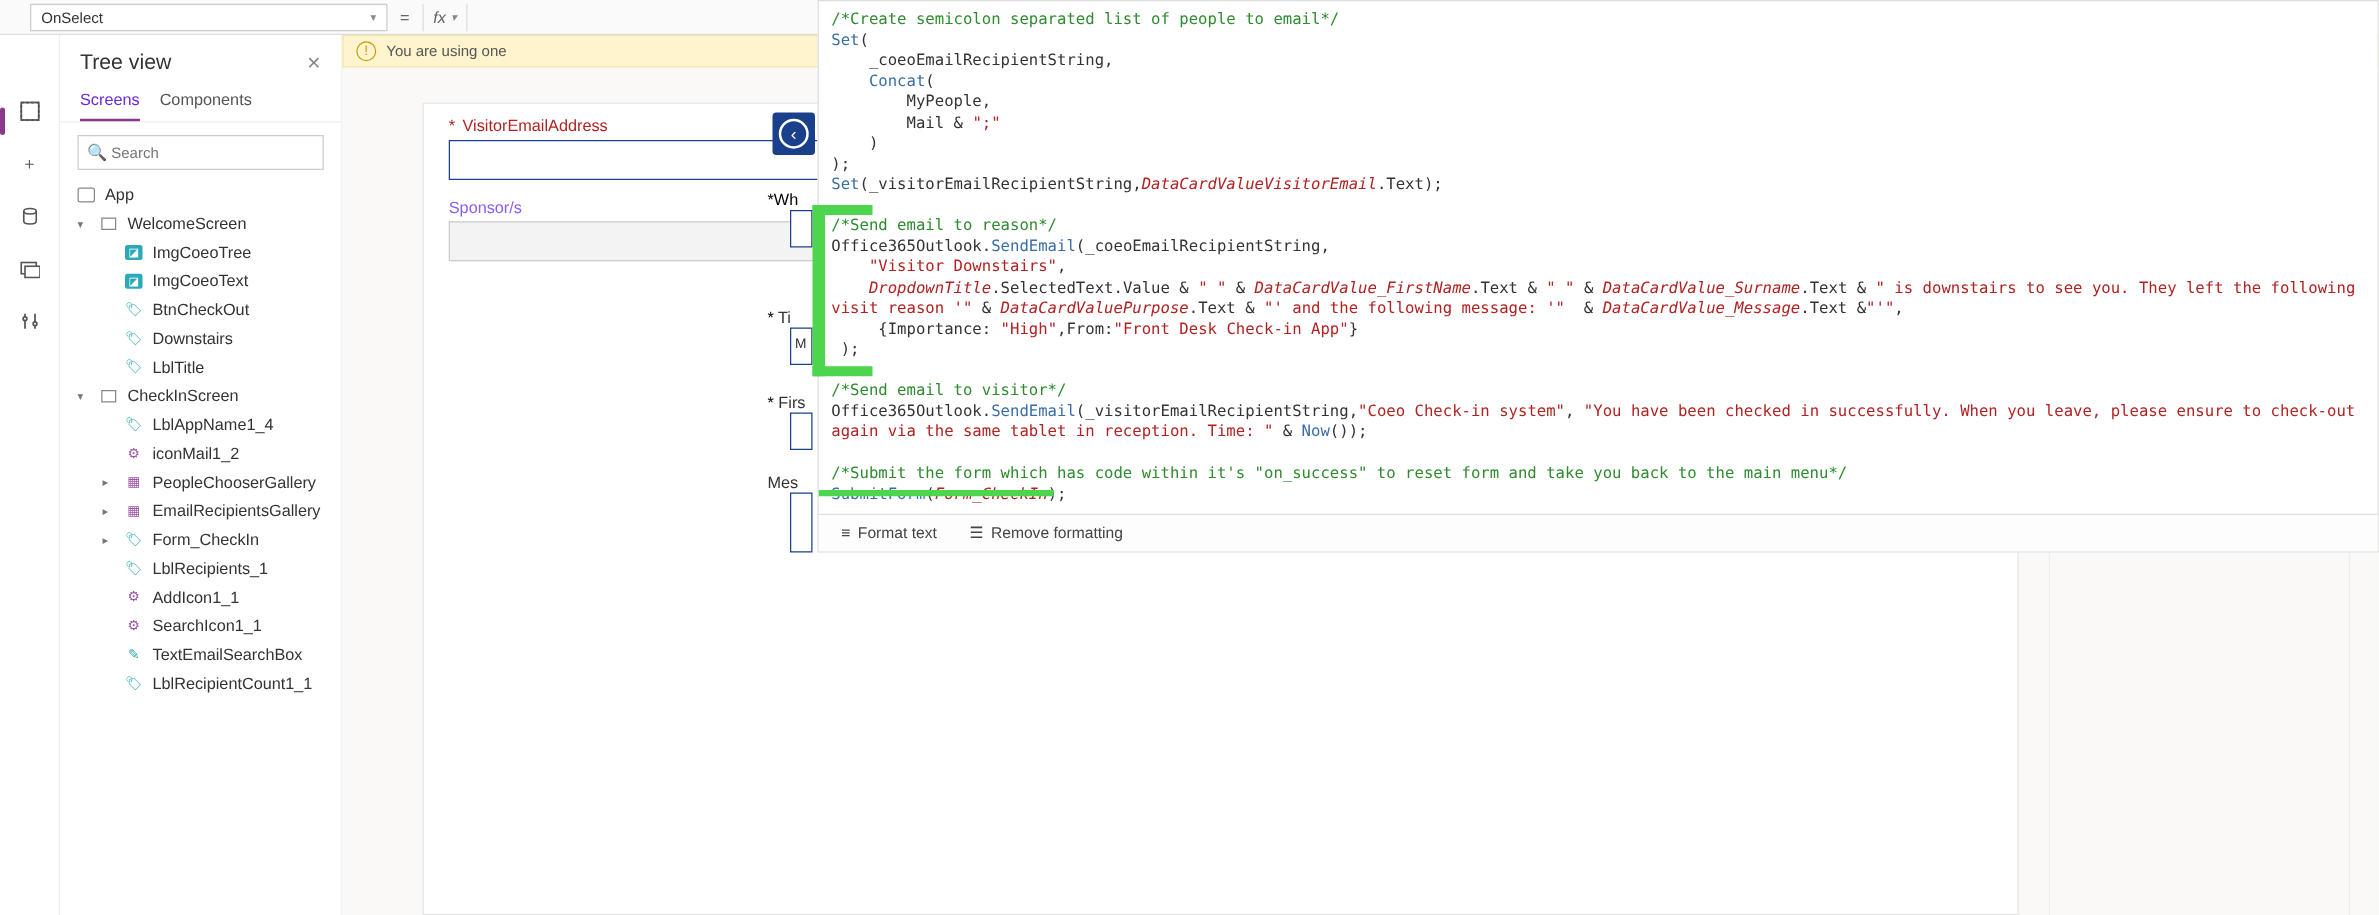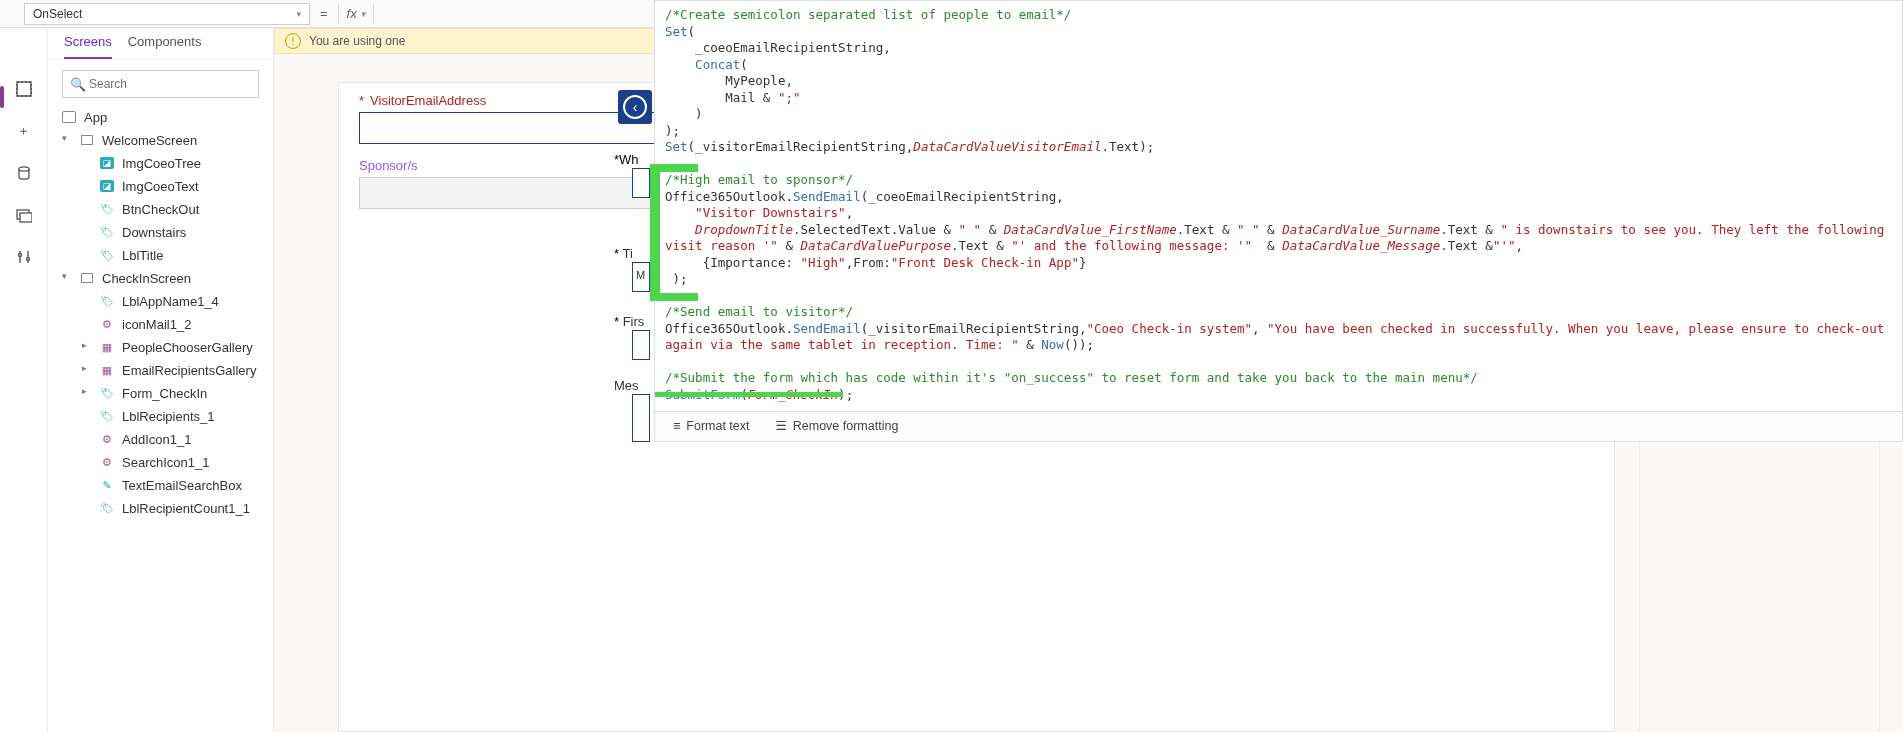--- a/index.html
+++ b/index.html
@@ -27,21 +27,21 @@
     .tv-title { font-size:17px; font-weight:400; }
     .tv-close { font-size:14px; color:#888; cursor:pointer; }
     .tv-tabs { display:flex; gap:16px; padding:0 16px; border-bottom:1px solid #eee; }
     .tv-tab { font-size:13px; padding:6px 0 8px; cursor:pointer; color:#555; }
     .tv-tab.active { color:#6d28d9; border-bottom:2px solid #8b3a8b; }
     .tv-search { margin:10px 14px 8px; }
     .tv-search input { width:100%; height:28px; border:1px solid #ccc; padding:0 8px 0 26px; font-size:12px; outline:none; }
     .tv-search { position:relative; }
     .tv-search-icon { position:absolute; left:8px; top:50%; transform:translateY(-50%); font-size:13px; color:#8b3a8b; }
     .tv-list { flex:1; overflow:auto; }
-    .tv-item { display:flex; align-items:flex-start; gap:8px; padding:4px 10px 4px 14px; cursor:pointer; font-size:13px; color:#333; white-space:nowrap; }
+    .tv-item { display:flex; align-items:center; gap:8px; padding:4px 10px 4px 14px; cursor:pointer; font-size:13px; color:#333; white-space:nowrap; }
     .tv-indent-0 { padding-left:14px; }
     .tv-indent-1 { padding-left:34px; }
     .tv-chev { font-size:9px; color:#777; width:10px; display:inline-block; }
     .tv-ico { width:14px; height:14px; display:inline-flex; align-items:center; justify-content:center; font-size:11px; }
     .ico-screen { border:1px solid #888; width:12px; height:10px; }
     .ico-img { background:#2aa9b8;color:#fff;font-size:9px;width:14px;height:12px; display:flex;align-items:center;justify-content:center;border-radius:2px; }
     .ico-lbl { color:#2aa9b8; }
     .ico-gal { color:#9a5aa0; }
     .ico-group { color:#9a5aa0; font-size:11px; }
     .ico-app { border:1px solid #888; width:14px;height:12px; border-radius:2px;}
@@ -141,20 +141,24 @@
         <svg width="16" height="16" viewBox="0 0 16 16" fill="none" stroke="#555" stroke-width="1.4">
           <line x1="4" y1="2" x2="4" y2="14"></line>
           <line x1="12" y1="2" x2="12" y2="14"></line>
           <circle cx="4" cy="6" r="1.5" fill="#fff"></circle>
           <circle cx="12" cy="10" r="1.5" fill="#fff"></circle>
         </svg>
       </div>
   </div>
 
   <div class="treeview">
+    <div class="tv-header">
+      <div class="tv-title">Tree view</div>
+      <div class="tv-close">✕</div>
+    </div>
     <div class="tv-tabs">
       <div class="tv-tab active">Screens</div>
       <div class="tv-tab">Components</div>
     </div>
     <div class="tv-search">
       <span class="tv-search-icon">🔍</span>
       <input placeholder="Search" style="">
     </div>
     <div class="tv-list">
       <div class="tv-item tv-indent-0">
@@ -318,21 +322,21 @@
 <pre><span class="tok-comment">/*Create semicolon separated list of people to email*/</span>
 <span class="tok-func">Set</span>(
     _coeoEmailRecipientString,
     <span class="tok-func">Concat</span>(
         MyPeople,
         Mail &amp; <span class="tok-str">";"</span>
     )
 );
 <span class="tok-func">Set</span>(_visitorEmailRecipientString,<span class="tok-prop" style="color:#b22222">DataCardValueVisitorEmail</span>.Text);
 
-<span class="tok-comment">/*High email to sponsor*/</span>
+<span class="tok-comment">/*Send email to reason*/</span>
 Office365Outlook.<span class="tok-func">SendEmail</span>(_coeoEmailRecipientString,
     <span class="tok-str">"Visitor Downstairs"</span>,
     <span class="tok-prop" style="color:#b22222">DropdownTitle</span>.SelectedText.Value &amp; <span class="tok-str">" "</span> &amp; <span class="tok-prop" style="color:#b22222">DataCardValue_FirstName</span>.Text &amp; <span class="tok-str">" "</span> &amp; <span class="tok-prop" style="color:#b22222">DataCardValue_Surname</span>.Text &amp; <span class="tok-str">" is downstairs to see you. They left the following visit reason '"</span> &amp; <span class="tok-prop" style="color:#b22222">DataCardValuePurpose</span>.Text &amp; <span class="tok-str">"' and the following message: '"</span>  &amp; <span class="tok-prop" style="color:#b22222">DataCardValue_Message</span>.Text &amp;<span class="tok-str">"'"</span>,
      {Importance: <span class="tok-str">"High"</span>,From:<span class="tok-str">"Front Desk Check-in App"</span>}
  );
 
 <span class="tok-comment">/*Send email to visitor*/</span>
 Office365Outlook.<span class="tok-func">SendEmail</span>(_visitorEmailRecipientString,<span class="tok-str">"Coeo Check-in system"</span>, <span class="tok-str">"You have been checked in successfully. When you leave, please ensure to check-out again via the same tablet in reception. Time: "</span> &amp; <span class="tok-func">Now</span>());
 
 <span class="tok-comment">/*Submit the form which has code within it's "on_success" to reset form and take you back to the main menu*/</span>

